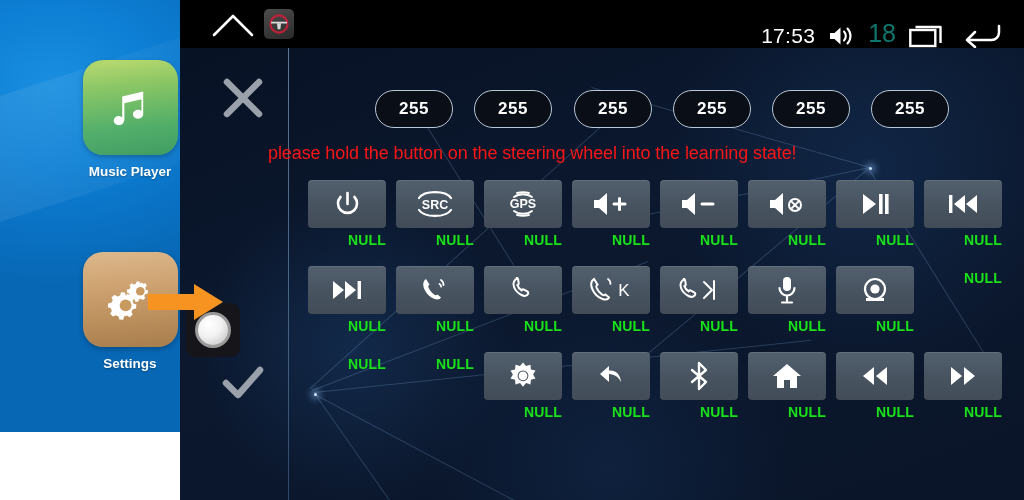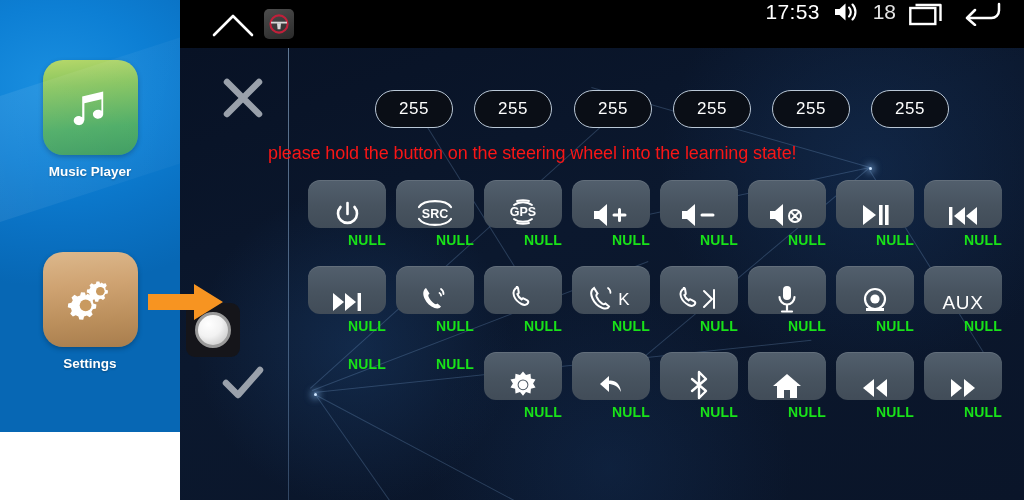--- a/index.html
+++ b/index.html
@@ -9,20 +9,21 @@
     font-family: "Liberation Sans", sans-serif;
     overflow: hidden;
   }
   #screen { position: relative; width: 1024px; height: 500px; }
 
   
   .sidebar {
     position: absolute; left: 0; top: 0; width: 180px; height: 432px;
     background: radial-gradient(ellipse 260px 200px at 30% 20%, #1a8fe0 0%, #0d7fd4 40%, #0a72c4 70%, #0767b4 100%);
     overflow: hidden;
+    padding-left: 40px;
   }
   .sidebar::after {
     content: ""; position: absolute; left: -40px; top: 60px;
     width: 320px; height: 120px;
     background: linear-gradient(120deg, rgba(255,255,255,0.09), rgba(255,255,255,0));
     transform: rotate(-18deg); pointer-events: none;
   }
   .sidebar-white {
     position: absolute; left: 0; top: 432px; width: 180px; height: 68px;
     background: #ffffff;
@@ -60,24 +61,24 @@
   }
   .sb-home { position: absolute; left: 31px; top: 12px; }
   .sb-wheel {
     position: absolute; left: 84px; top: 9px; width: 30px; height: 30px;
     border-radius: 5px;
     background: linear-gradient(160deg, #4d4d4d, #2a2a2a);
     display: flex; align-items: center; justify-content: center;
   }
   .sb-right {
     position: absolute; right: 22px; top: 0; height: 48px;
-    display: flex; align-items: flex-start; gap: 13px;
+    display: flex; align-items: flex-end; gap: 13px;
   }
   .sb-time { color: #fff; font-size: 21px; letter-spacing: 0.3px; }
-  .sb-vol-num { color: #e5e5e5; font-size: 21px; }
+  .sb-vol-num { color: #0f766e; font-size: 25px; }
 
   
   .content {
     position: absolute; left: 0; top: 48px; width: 844px; height: 452px;
     background:
       radial-gradient(circle 220px at 175px 300px, rgba(30,70,120,0.38), rgba(0,0,0,0) 72%),
       radial-gradient(circle 300px at 690px 120px, rgba(28,66,116,0.34), rgba(0,0,0,0) 70%),
       radial-gradient(circle 260px at 430px 420px, rgba(24,58,104,0.30), rgba(0,0,0,0) 70%),
       linear-gradient(160deg, #081225 0%, #0b182e 42%, #0a1529 100%);
     overflow: hidden;
@@ -105,38 +106,38 @@
     background: radial-gradient(circle at 35% 30%, #ffffff 0%, #f2f2f2 45%, #d9d9d9 70%, #bdbdbd 100%);
     border: 3px solid #9a9a9a;
   }
 
   
   .pills { position: absolute; left: 0; top: 42px; width: 844px; height: 40px; }
   .pill {
     position: absolute; width: 78px; height: 38px; border-radius: 19px;
     background: #0a0e16; border: 1.6px solid #b9c7d6;
     display: flex; align-items: center; justify-content: center;
-    color: #ffffff; font-size: 17px; letter-spacing: 0.5px;
+    color: #ffffff; font-size: 17px; letter-spacing: 0.5px; font-weight: bold;
   }
 
   
   .warning {
     position: absolute; left: 88px; top: 95px; width: 756px;
     color: #f81616; font-size: 18px; white-space: nowrap;
     letter-spacing: -0.1px;
   }
 
   
   .grid { position: absolute; left: 128px; top: 132px; width: 700px; }
   .grid-row { display: flex; gap: 10px; margin-bottom: 18px; }
   .key-cell { width: 78px; }
   .key-tile {
-    width: 78px; height: 48px; border-radius: 12px;
+    width: 78px; height: 48px; border-radius: 4px;
     background: linear-gradient(180deg, #525f6d 0%, #47535f 55%, #414c58 100%);
-    display: flex; align-items: flex-end; justify-content: center;
+    display: flex; align-items: center; justify-content: center;
     box-shadow: inset 0 1px 0 rgba(255,255,255,0.10);
   }
   .key-text { color: #ffffff; font-size: 19px; letter-spacing: 0.6px; }
   .key-label {
     text-align: right; color: #19e219; font-size: 14px;
     margin-top: 4px; font-weight: bold; letter-spacing: 0.2px;
   }
   svg { display: block; }
 </style>
 </head>
@@ -459,23 +460,20 @@
                   <circle cx="15" cy="13" r="10" fill="none" stroke="#fff" stroke-width="2.2"></circle>
                   <circle cx="15" cy="13" r="4.6" fill="#fff"></circle>
                   <path d="M6 22 h18 v3 h-18 z" fill="#fff"></path>
                 </svg>
               </span>
             </div>
             <div class="key-label">NULL</div>
           </div>
 
           <div class="key-cell">
-            <div class="key-tile">
-              <span class="key-text">AUX</span>
-            </div>
             <div class="key-label">NULL</div>
           </div>
         </div>
 
         <div class="grid-row">
           <div class="key-cell">
             <div class="key-label">NULL</div>
           </div>
 
           <div class="key-cell">

